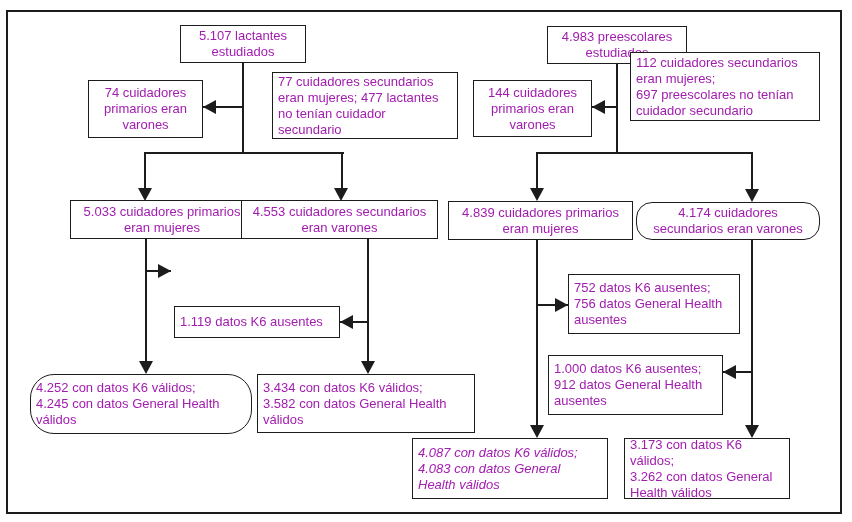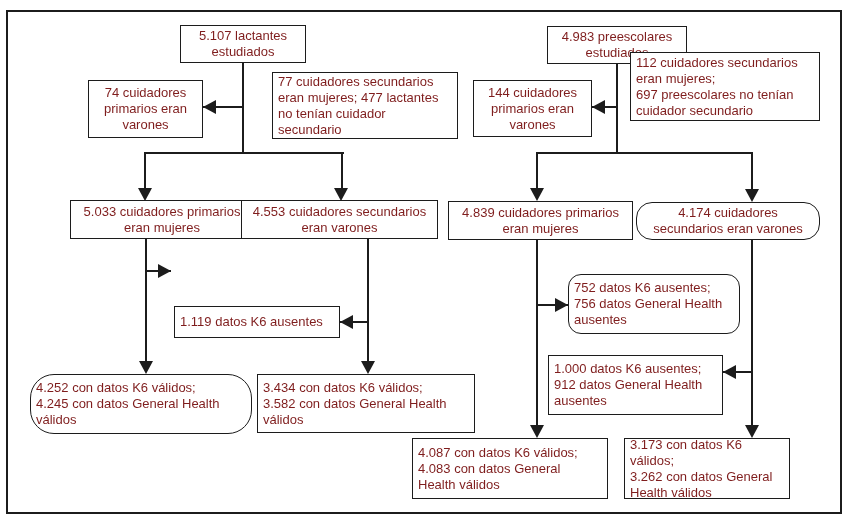--- a/index.html
+++ b/index.html
@@ -6,21 +6,21 @@
     margin: 0;
     padding: 0;
     background: #ffffff;
   }
   .canvas {
     position: relative;
     width: 852px;
     height: 522px;
     background: #ffffff;
     font-family: "Liberation Sans", sans-serif;
-    color: #7f1d1d;
+    color: #a21caf;
     overflow: hidden;
   }
   .frame {
     position: absolute;
     left: 6px;
     top: 10px;
     width: 836px;
     height: 504px;
     border: 2px solid #1c1c1c;
     box-sizing: border-box;
@@ -113,29 +113,29 @@
 eran mujeres;
 697 preescolares no tenían
 cuidador secundario</div>
 
   <div class="node center" style="left:448px; top:201px; width:185px; height:39px;">4.839 cuidadores primarios
 eran mujeres</div>
 
   <div class="node center" style="left:636px; top:202px; width:184px; height:38px;border-radius:16px;">4.174 cuidadores
 secundarios eran varones</div>
 
-  <div class="node" style="left:568px; top:274px; width:172px; height:60px;border-radius:13px;">752 datos K6 ausentes;
+  <div class="node" style="left:568px; top:274px; width:172px; height:60px;">752 datos K6 ausentes;
 756 datos General Health
 ausentes</div>
 
   <div class="node" style="left:548px; top:355px; width:175px; height:60px;">1.000 datos K6 ausentes;
 912 datos General Health
 ausentes</div>
 
-  <div class="node" style="left:412px; top:438px; width:196px; height:61px;">4.087 con datos K6 válidos;
+  <div class="node" style="left:412px; top:438px; width:196px; height:61px;font-style:italic;">4.087 con datos K6 válidos;
 4.083 con datos General
 Health válidos</div>
 
   <div class="node" style="left:624px; top:438px; width:166px; height:61px;">3.173 con datos K6 válidos;
 3.262 con datos General
 Health válidos</div>
 
   <div class="line" style="left:242px; top:62px;  width:2px;   height:92px;"></div>
   <div class="line" style="left:144px; top:152px; width:200px; height:2px;"></div>
   <div class="line" style="left:144px; top:152px; width:2px;   height:36px;"></div>

